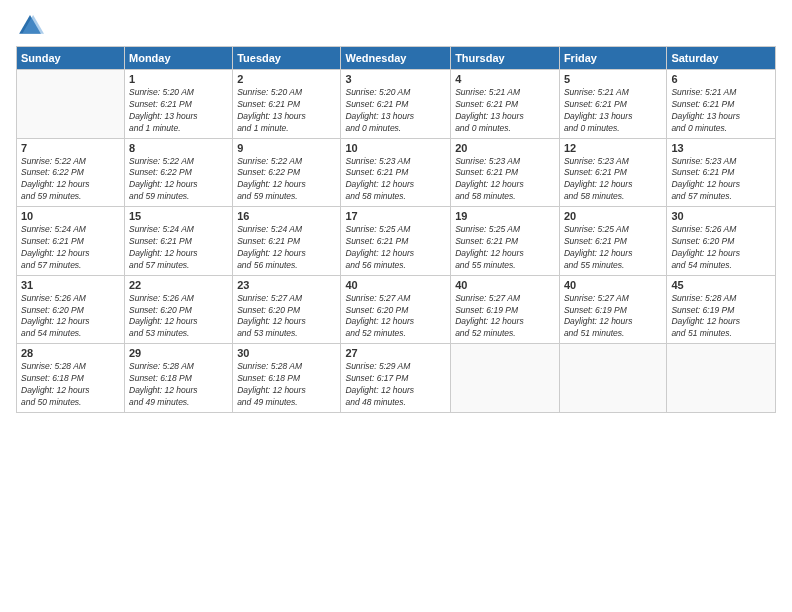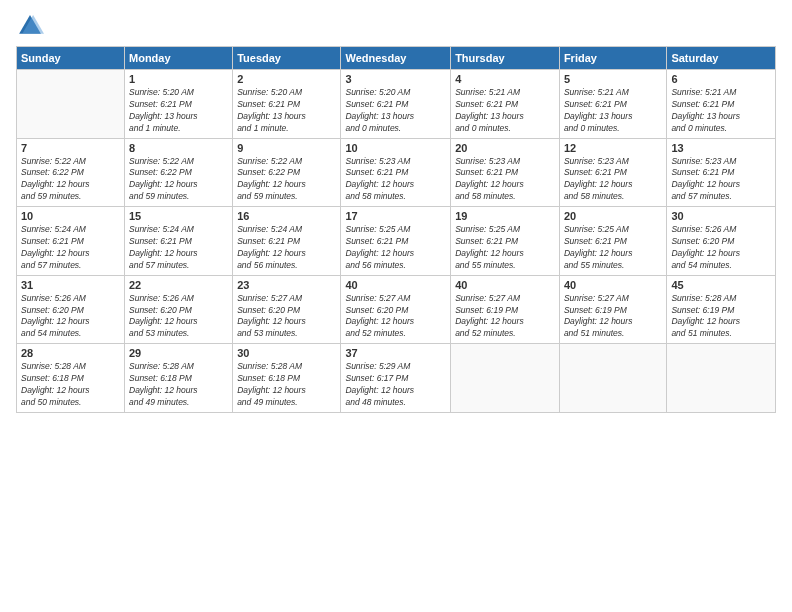--- a/index.html
+++ b/index.html
@@ -247,21 +247,21 @@
           </td>
           <td>
             <span class="day-number">29</span>
             <div class="day-info">Sunrise: 5:28 AM<br>Sunset: 6:18 PM<br>Daylight: 12 hours<br>and 49 minutes.</div>
           </td>
           <td>
             <span class="day-number">30</span>
             <div class="day-info">Sunrise: 5:28 AM<br>Sunset: 6:18 PM<br>Daylight: 12 hours<br>and 49 minutes.</div>
           </td>
           <td>
-            <span class="day-number">37</span>
+            <span class="day-number">27</span>
             <div class="day-info">Sunrise: 5:29 AM<br>Sunset: 6:17 PM<br>Daylight: 12 hours<br>and 48 minutes.</div>
           </td>
           <td class="empty"></td>
           <td class="empty"></td>
           <td class="empty"></td>
         </tr>
       </tbody>
   </table>
 </div>
 

